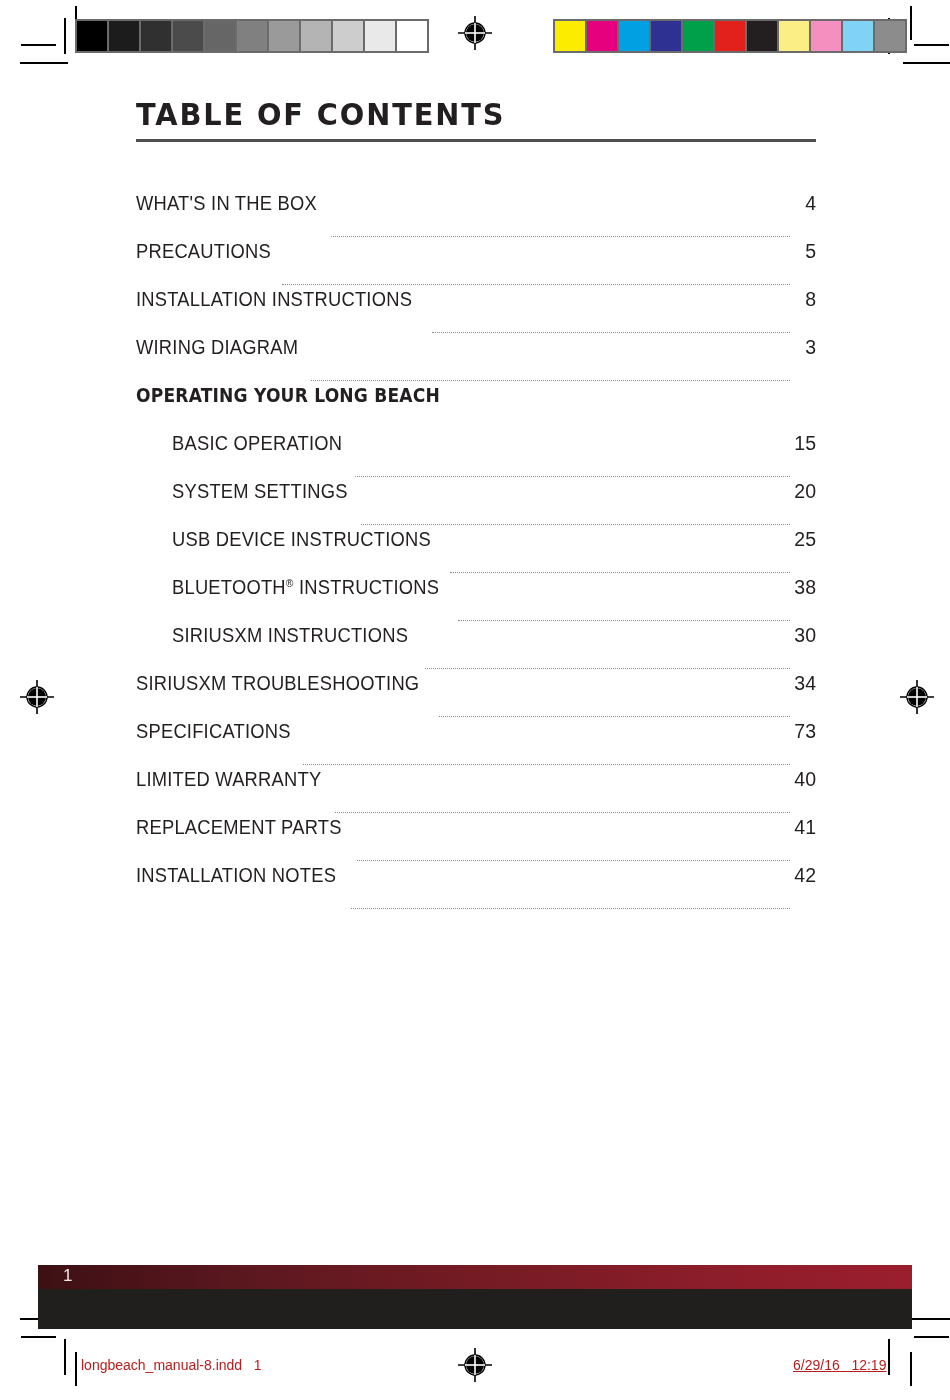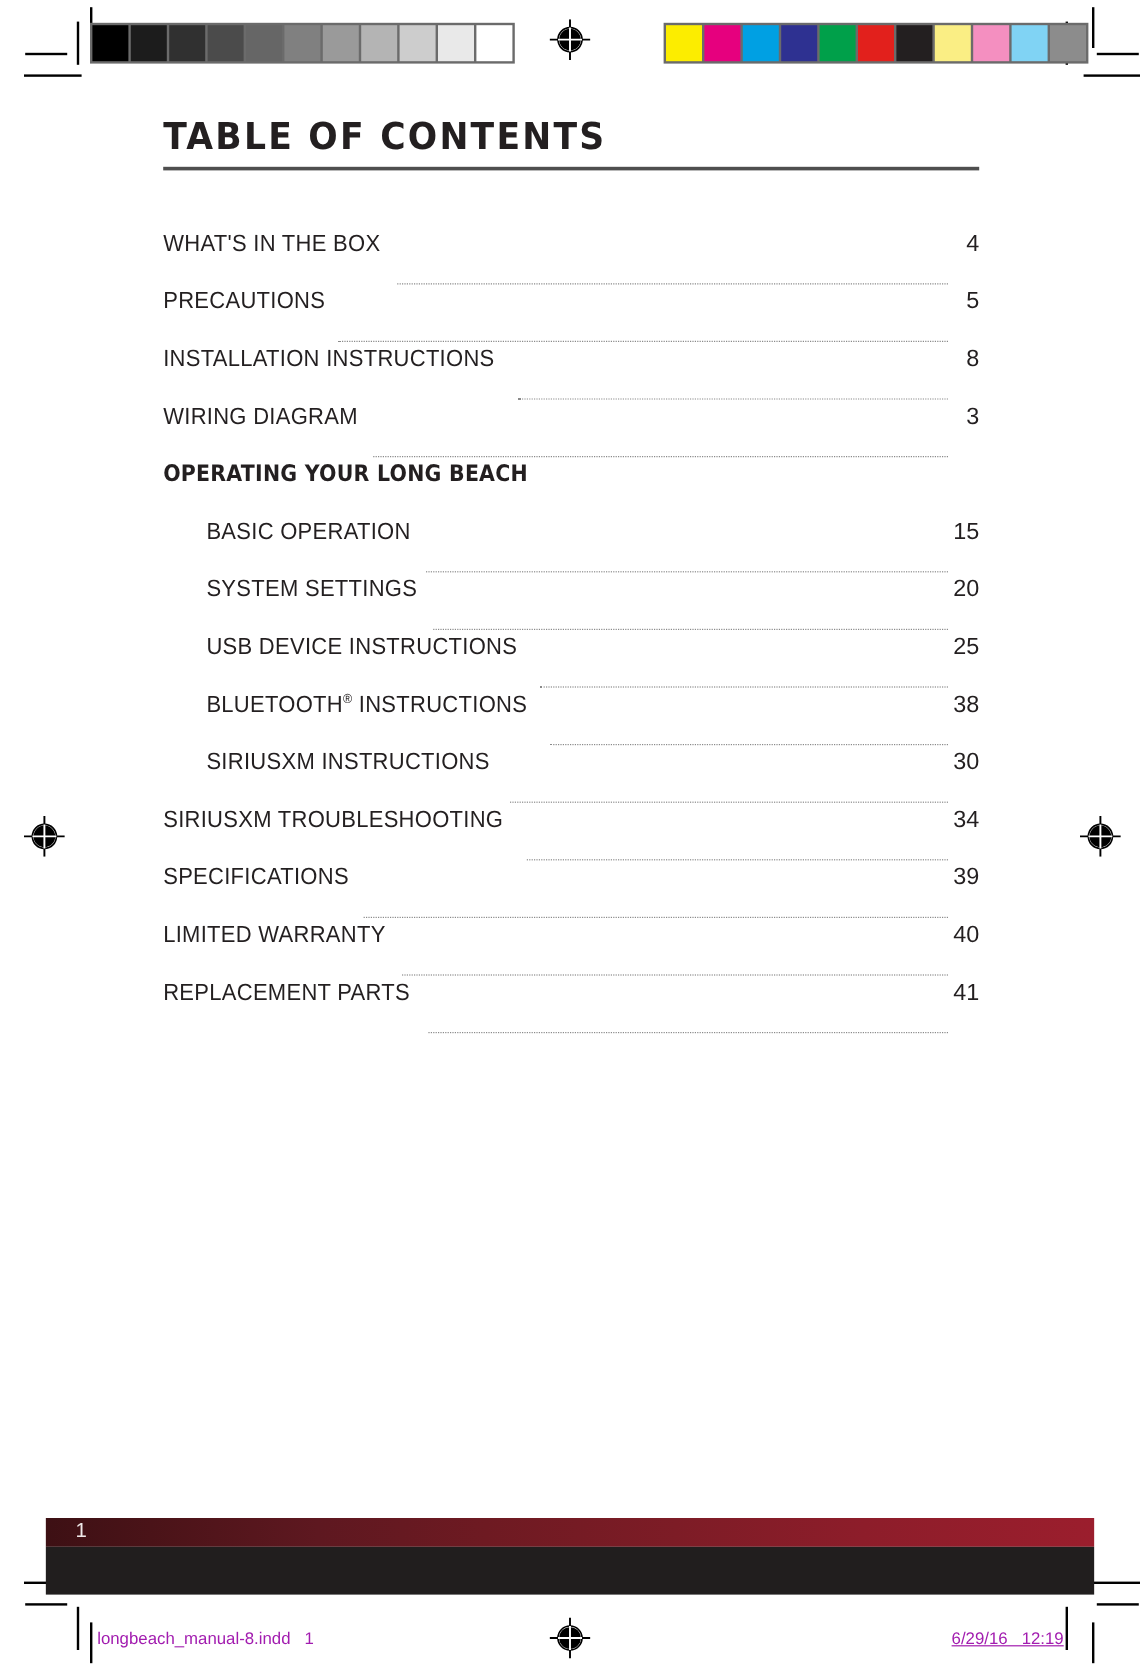--- a/index.html
+++ b/index.html
@@ -158,21 +158,21 @@
     font-size: 17px;
     color: #efe9e9;
     font-family: "Liberation Sans", sans-serif;
     letter-spacing: 0.5px;
   }
 
   
   .slug {
     position: absolute;
     font-size: 14px;
-    color: #a21caf;
+    color: #b91c1c;
     font-family: "Liberation Sans", sans-serif;
     white-space: pre;
   }
   #slug-file { left: 81px;  top: 1357px; }
   #slug-date { left: 793px; top: 1357px; text-decoration: underline; }
 </style>
 </head>
 <body>
 
 <div id="page">
@@ -317,31 +317,36 @@
         <span class="toc-page">30</span>
       </div>
       <div class="toc-row main">
         <span class="toc-label">SIRIUSXM TROUBLESHOOTING</span>
         <span class="toc-leader"></span>
         <span class="toc-page">34</span>
       </div>
       <div class="toc-row main">
         <span class="toc-label">SPECIFICATIONS</span>
         <span class="toc-leader"></span>
-        <span class="toc-page">39</span>
+        <span class="toc-page">73</span>
       </div>
       <div class="toc-row main">
         <span class="toc-label">LIMITED WARRANTY</span>
         <span class="toc-leader"></span>
         <span class="toc-page">40</span>
       </div>
       <div class="toc-row main">
         <span class="toc-label">REPLACEMENT PARTS</span>
         <span class="toc-leader"></span>
         <span class="toc-page">41</span>
+      </div>
+      <div class="toc-row main">
+        <span class="toc-label">INSTALLATION NOTES</span>
+        <span class="toc-leader"></span>
+        <span class="toc-page">42</span>
       </div>
     </div>
 
   <div id="footer-band">
     <div id="footer-red"></div>
     <div id="footer-dark"></div>
   </div>
   <div id="footer-page-number">1</div>
 
   <div class="slug" id="slug-file">longbeach_manual-8.indd   1</div>

